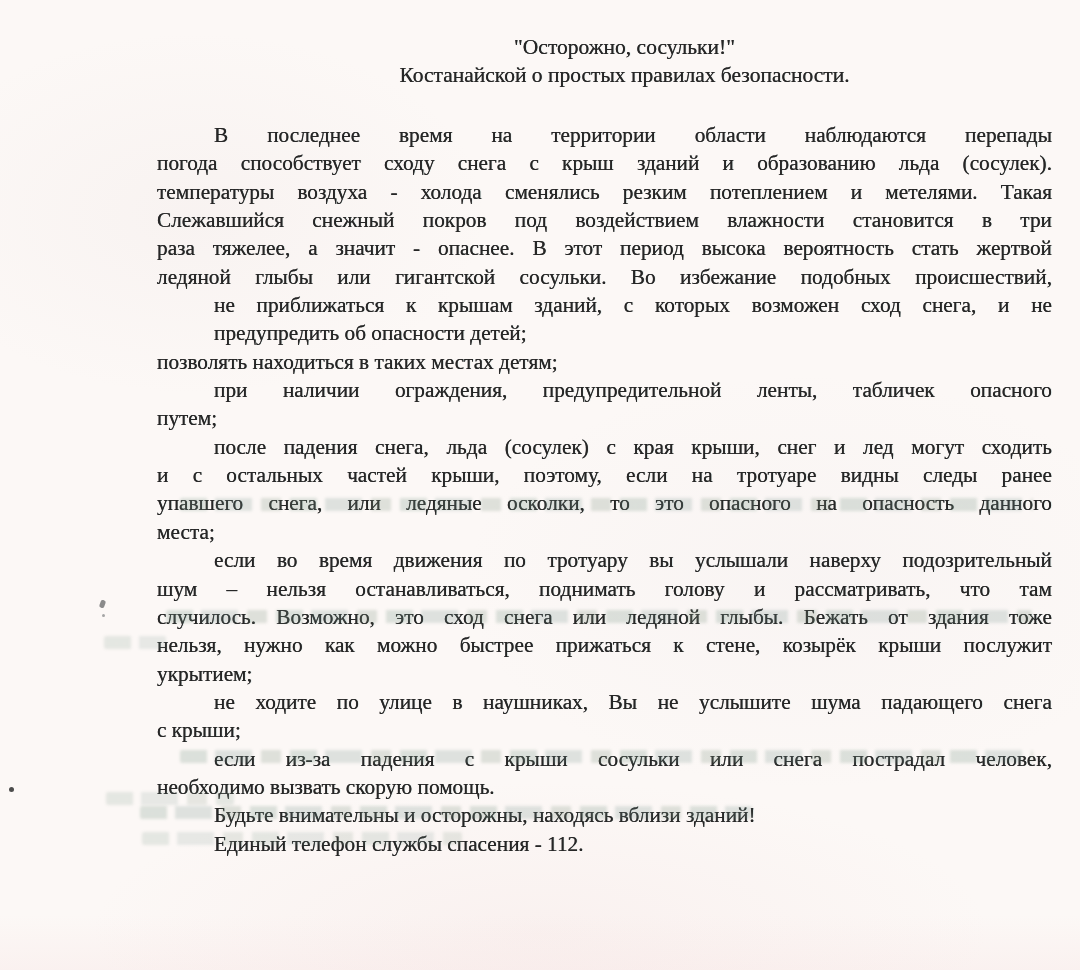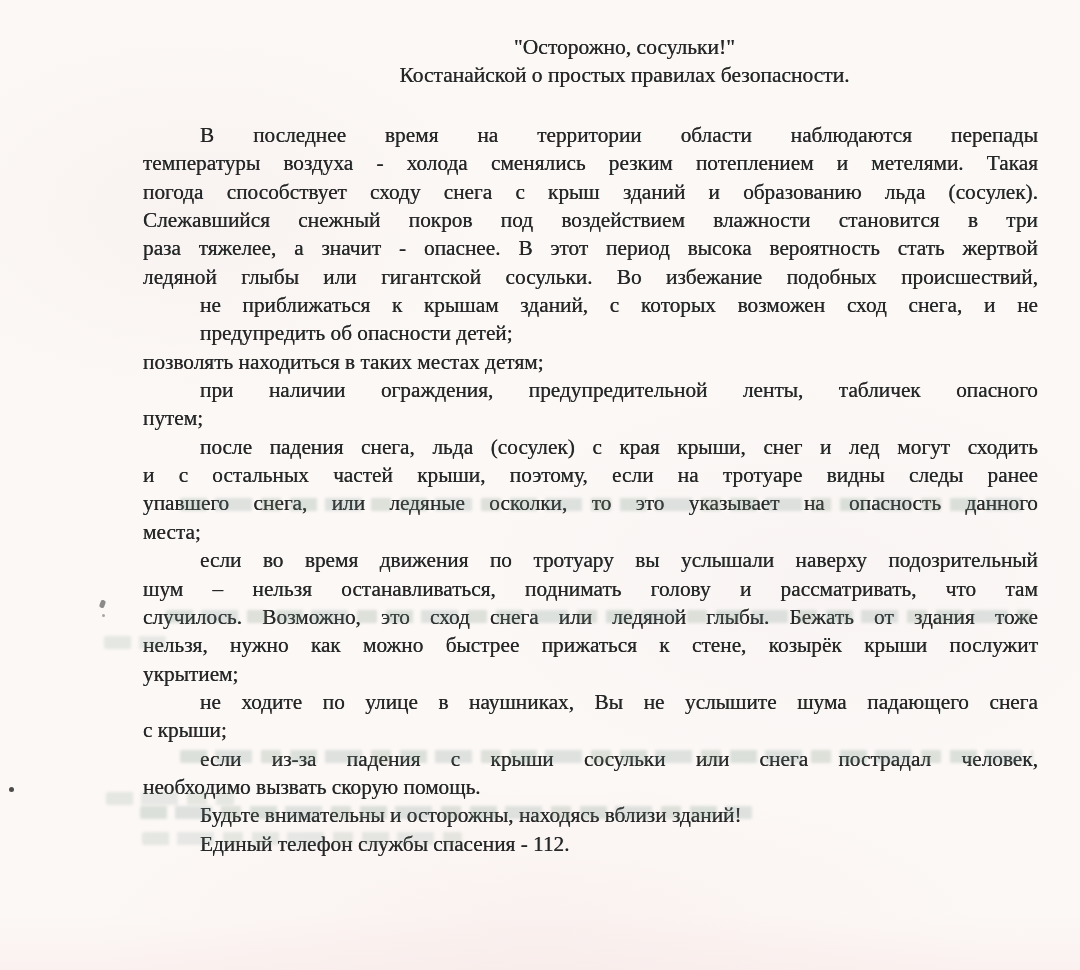--- a/index.html
+++ b/index.html
@@ -46,21 +46,21 @@
     top: 33px;
     width: 895px;
     transform: translateX(34px);
     font-size: 21.5px;
     line-height: 28.4px;
     text-align: center;
   }
 
   .body-block {
     position: absolute;
-    left: 143px;
+    left: 157px;
     top: 121px;
     width: 895px;
     font-size: 21.3px;
     line-height: 28.35px;
   }
   .line {
     white-space: normal;
   }
   .line.just {
     text-align: justify;
@@ -98,33 +98,33 @@
 
 <div class="page">
 
   <div class="title-block ink">
     <div>"Осторожно, сосульки!"</div>
     <div>Костанайской о простых правилах безопасности.</div>
   </div>
 
   <div class="body-block ink" id="body-block">
       <div class="line indent just">В последнее время на территории области наблюдаются перепады</div>
+      <div class="line just">погода способствует сходу снега с крыш зданий и образованию льда (сосулек).</div>
       <div class="line just">температуры воздуха - холода сменялись резким потеплением и метелями. Такая</div>
-      <div class="line just">погода способствует сходу снега с крыш зданий и образованию льда (сосулек).</div>
       <div class="line just">Слежавшийся снежный покров под воздействием влажности становится в три</div>
       <div class="line just">раза тяжелее, а значит - опаснее. В этот период высока вероятность стать жертвой</div>
       <div class="line just">ледяной глыбы или гигантской сосульки. Во избежание подобных происшествий,</div>
       <div class="line indent just">не приближаться к крышам зданий, с которых возможен сход снега, и не</div>
       <div class="line indent">предупредить об опасности детей;</div>
       <div class="line">позволять находиться в таких местах детям;</div>
       <div class="line indent just">при наличии ограждения, предупредительной ленты, табличек опасного</div>
       <div class="line">путем;</div>
       <div class="line indent just">после падения снега, льда (сосулек) с края крыши, снег и лед могут сходить</div>
       <div class="line just">и с остальных частей крыши, поэтому, если на тротуаре видны следы ранее</div>
-      <div class="line just">упавшего снега, или ледяные осколки, то это указывает на опасность данного</div>
+      <div class="line just">упавшего снега, или ледяные осколки, то это опасного на опасность данного</div>
       <div class="line">места;</div>
       <div class="line indent just">если во время движения по тротуару вы услышали наверху подозрительный</div>
       <div class="line just">шум – нельзя останавливаться, поднимать голову и рассматривать, что там</div>
       <div class="line just">случилось. Возможно, это сход снега или ледяной глыбы. Бежать от здания тоже</div>
       <div class="line just">нельзя, нужно как можно быстрее прижаться к стене, козырёк крыши послужит</div>
       <div class="line">укрытием;</div>
       <div class="line indent just">не ходите по улице в наушниках, Вы не услышите шума падающего снега</div>
       <div class="line">с крыши;</div>
       <div class="line indent just">если из-за падения с крыши сосульки или снега пострадал человек,</div>
       <div class="line">необходимо вызвать скорую помощь.</div>

